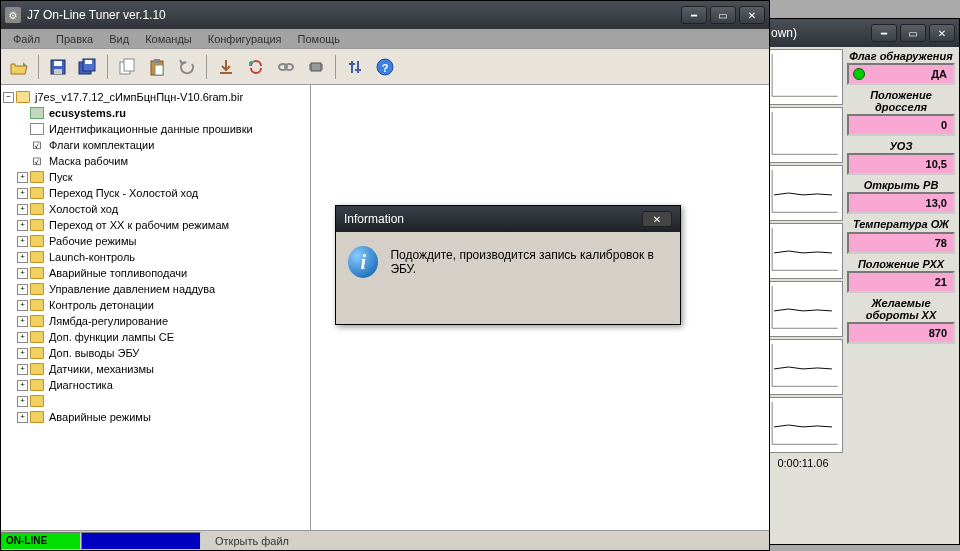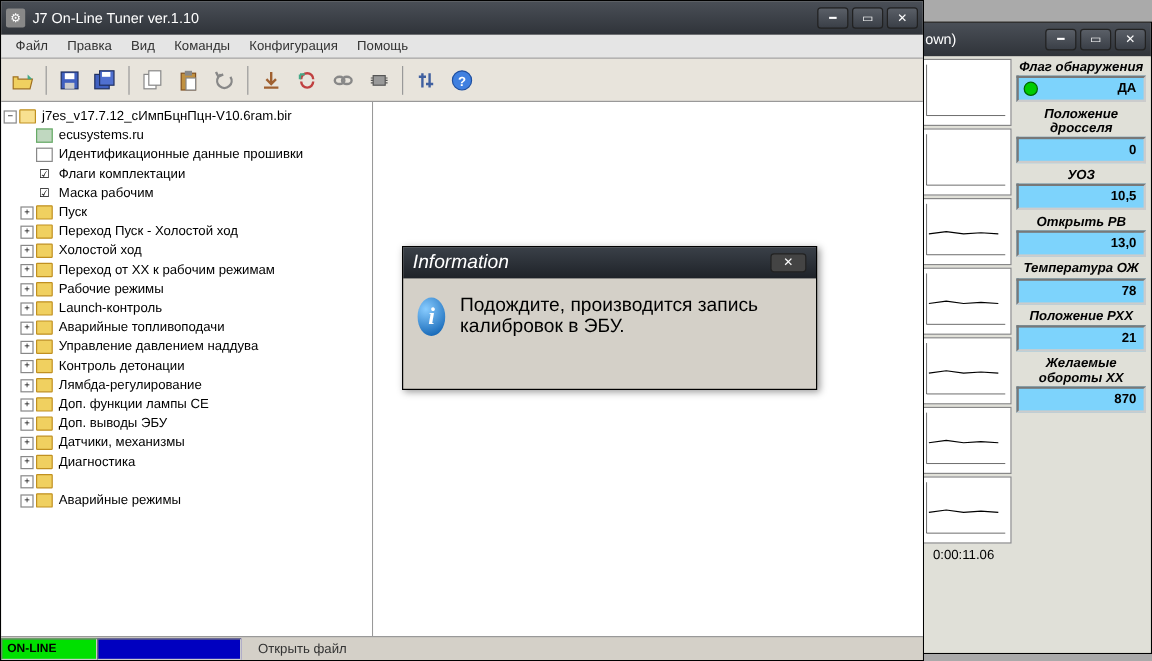--- a/index.html
+++ b/index.html
@@ -9,21 +9,21 @@
   .win { position: absolute; border: 1px solid #000; background: #d4d0c8; display: flex; flex-direction: column; }
   .win-main { left: 0; top: 0; width: 770px; height: 551px; z-index: 1; }
   .win-side { right: 0; top: 18px; width: 200px; height: 527px; z-index: 0; }
 
   .title-bar { height: 28px; background: linear-gradient(#4a4f57, #2f3339); display: flex; align-items: center; color: #fff; padding: 0 4px; }
   .title-txt { flex: 1; padding-left: 6px; font-size: 12px; }
   .title-icon { width: 16px; height: 16px; background: #888; border-radius: 2px; display: inline-flex; align-items: center; justify-content: center; font-size: 10px; }
   .win-btns { display: flex; gap: 3px; }
   .win-btn { width: 26px; height: 18px; background: linear-gradient(#5a5f67,#3a3f47); border: 1px solid #222; border-radius: 3px; display: flex; align-items: center; justify-content: center; color: #fff; font-size: 10px; cursor: pointer; }
 
-  .menu-bar { height: 20px; background: #e5e5e5; display: flex; align-items: center; padding: 0 4px; border-bottom: 1px solid #999; }
+  .menu-bar { height: 20px; background: #a3a3a3; display: flex; align-items: center; padding: 0 4px; border-bottom: 1px solid #999; }
   .menu-item { padding: 2px 8px; cursor: pointer; color: #333; }
 
   .tool-bar { height: 36px; background: #e8e4dc; display: flex; align-items: center; padding: 2px 4px; gap: 2px; border-bottom: 1px solid #999; }
   .tool-btn { width: 28px; height: 28px; display: flex; align-items: center; justify-content: center; cursor: pointer; border: 1px solid transparent; border-radius: 2px; }
   .tool-sep { width: 1px; height: 24px; background: #999; margin: 0 3px; }
 
   .content { flex: 1; display: flex; background: #fff; overflow: hidden; }
   .tree { width: 310px; overflow: auto; padding: 4px 2px; font-size: 11px; color: #000; border-right: 1px solid #999; }
   .tree-node { display: flex; align-items: center; height: 16px; white-space: nowrap; }
   .tree-toggle { width: 11px; height: 11px; border: 1px solid #888; display: inline-flex; align-items: center; justify-content: center; font-size: 8px; margin-right: 2px; cursor: pointer; background: #fff; line-height: 1; }
@@ -38,35 +38,35 @@
 
   .status-bar { height: 20px; background: #d4d0c8; border-top: 1px solid #999; display: flex; align-items: center; }
   .status-cell { height: 18px; border: 1px inset #ccc; display: flex; align-items: center; padding: 0 4px; }
   .status-online { background: #00e000; width: 80px; color: #000; font-weight: bold; font-size: 10px; }
   .status-blue { background: #0000c0; width: 120px; }
   .status-file { flex: 1; margin-left: 10px; color: #333; border: none; }
 
   
   .dlg { position: absolute; left: 335px; top: 205px; width: 346px; height: 120px; border: 1px solid #000; background: #d4d0c8; z-index: 5; box-shadow: 2px 2px 6px rgba(0,0,0,0.4); }
   .dlg-title { height: 26px; background: linear-gradient(#3a4048,#1e2228); color: #fff; display: flex; align-items: center; padding: 0 8px; }
-  .dlg-title-txt { flex: 1; font-size: 16px; font-style: italic; }
+  .dlg-title-txt { flex: 1; font-size: 12px; }
   .dlg-close { width: 30px; height: 16px; background: #444; border: 1px solid #222; border-radius: 3px; display: flex; align-items: center; justify-content: center; cursor: pointer; font-size: 10px; }
   .dlg-body { display: flex; align-items: center; padding: 14px 12px; gap: 12px; }
   .dlg-ico { width: 32px; height: 32px; border-radius: 50%; background: radial-gradient(circle at 30% 30%, #8cf, #05a); display: flex; align-items: center; justify-content: center; color: #fff; font-size: 20px; font-weight: bold; font-style: italic; font-family: Georgia, serif; }
-  .dlg-msg { font-size: 16px; color: #000; }
+  .dlg-msg { font-size: 12px; color: #000; }
 
   
   .side-body { flex: 1; background: #e0e0d8; overflow: hidden; display: flex; }
   .side-graphs { width: 84px; display: flex; flex-direction: column; gap: 2px; padding: 2px; }
   .mini-graph { height: 56px; background: #fff; border: 1px solid #888; position: relative; }
   .mini-graph svg { width: 100%; height: 100%; }
   .side-values { flex: 1; display: flex; flex-direction: column; gap: 1px; padding: 2px 4px 2px 2px; }
   .val-block { text-align: center; margin-bottom: 2px; }
   .val-label { font-size: 11px; font-weight: bold; color: #000; line-height: 1.1; padding: 1px 0; font-style: italic; }
-  .val-box { height: 22px; background: #7dd3fc; border: 2px inset #ccc; display: flex; align-items: center; justify-content: flex-end; padding: 0 6px; font-size: 15px; font-weight: bold; }
+  .val-box { height: 22px; background: #f9a8d4; border: 2px inset #ccc; display: flex; align-items: center; justify-content: flex-end; padding: 0 6px; font-size: 15px; font-weight: bold; }
   .val-box.flag { justify-content: space-between; padding-left: 4px; }
   .led { width: 12px; height: 12px; border-radius: 50%; background: #0c0; border: 1px solid #060; }
   .timer { font-size: 11px; text-align: center; padding: 2px 0; }
 
   
   svg { display: block; }
 </style>
 </head>
 <body>
 
@@ -170,21 +170,21 @@
   </div>
 
   <div class="content">
     <div class="tree">
       <div class="tree-node">
         <span class="tree-toggle">−</span>
         <span class="tree-ico ico-folder-open"></span>
         <span class="tree-label">j7es_v17.7.12_cИмпБцнПцн-V10.6ram.bir</span>
       </div>
       <div id="tree-children">
-          <div class="tree-node" style="padding-left: 14px;">
+          <div class="tree-node" style="padding-left: 14px; font-weight: bold;">
             <span class="tree-spacer"></span>
             <span class="tree-ico ico-ecu"></span>
             <span class="tree-label">ecusystems.ru</span>
           </div>
           <div class="tree-node" style="padding-left: 14px;">
             <span class="tree-spacer"></span>
             <span class="tree-ico ico-file"></span>
             <span class="tree-label">Идентификационные данные прошивки</span>
           </div>
           <div class="tree-node" style="padding-left: 14px;">

